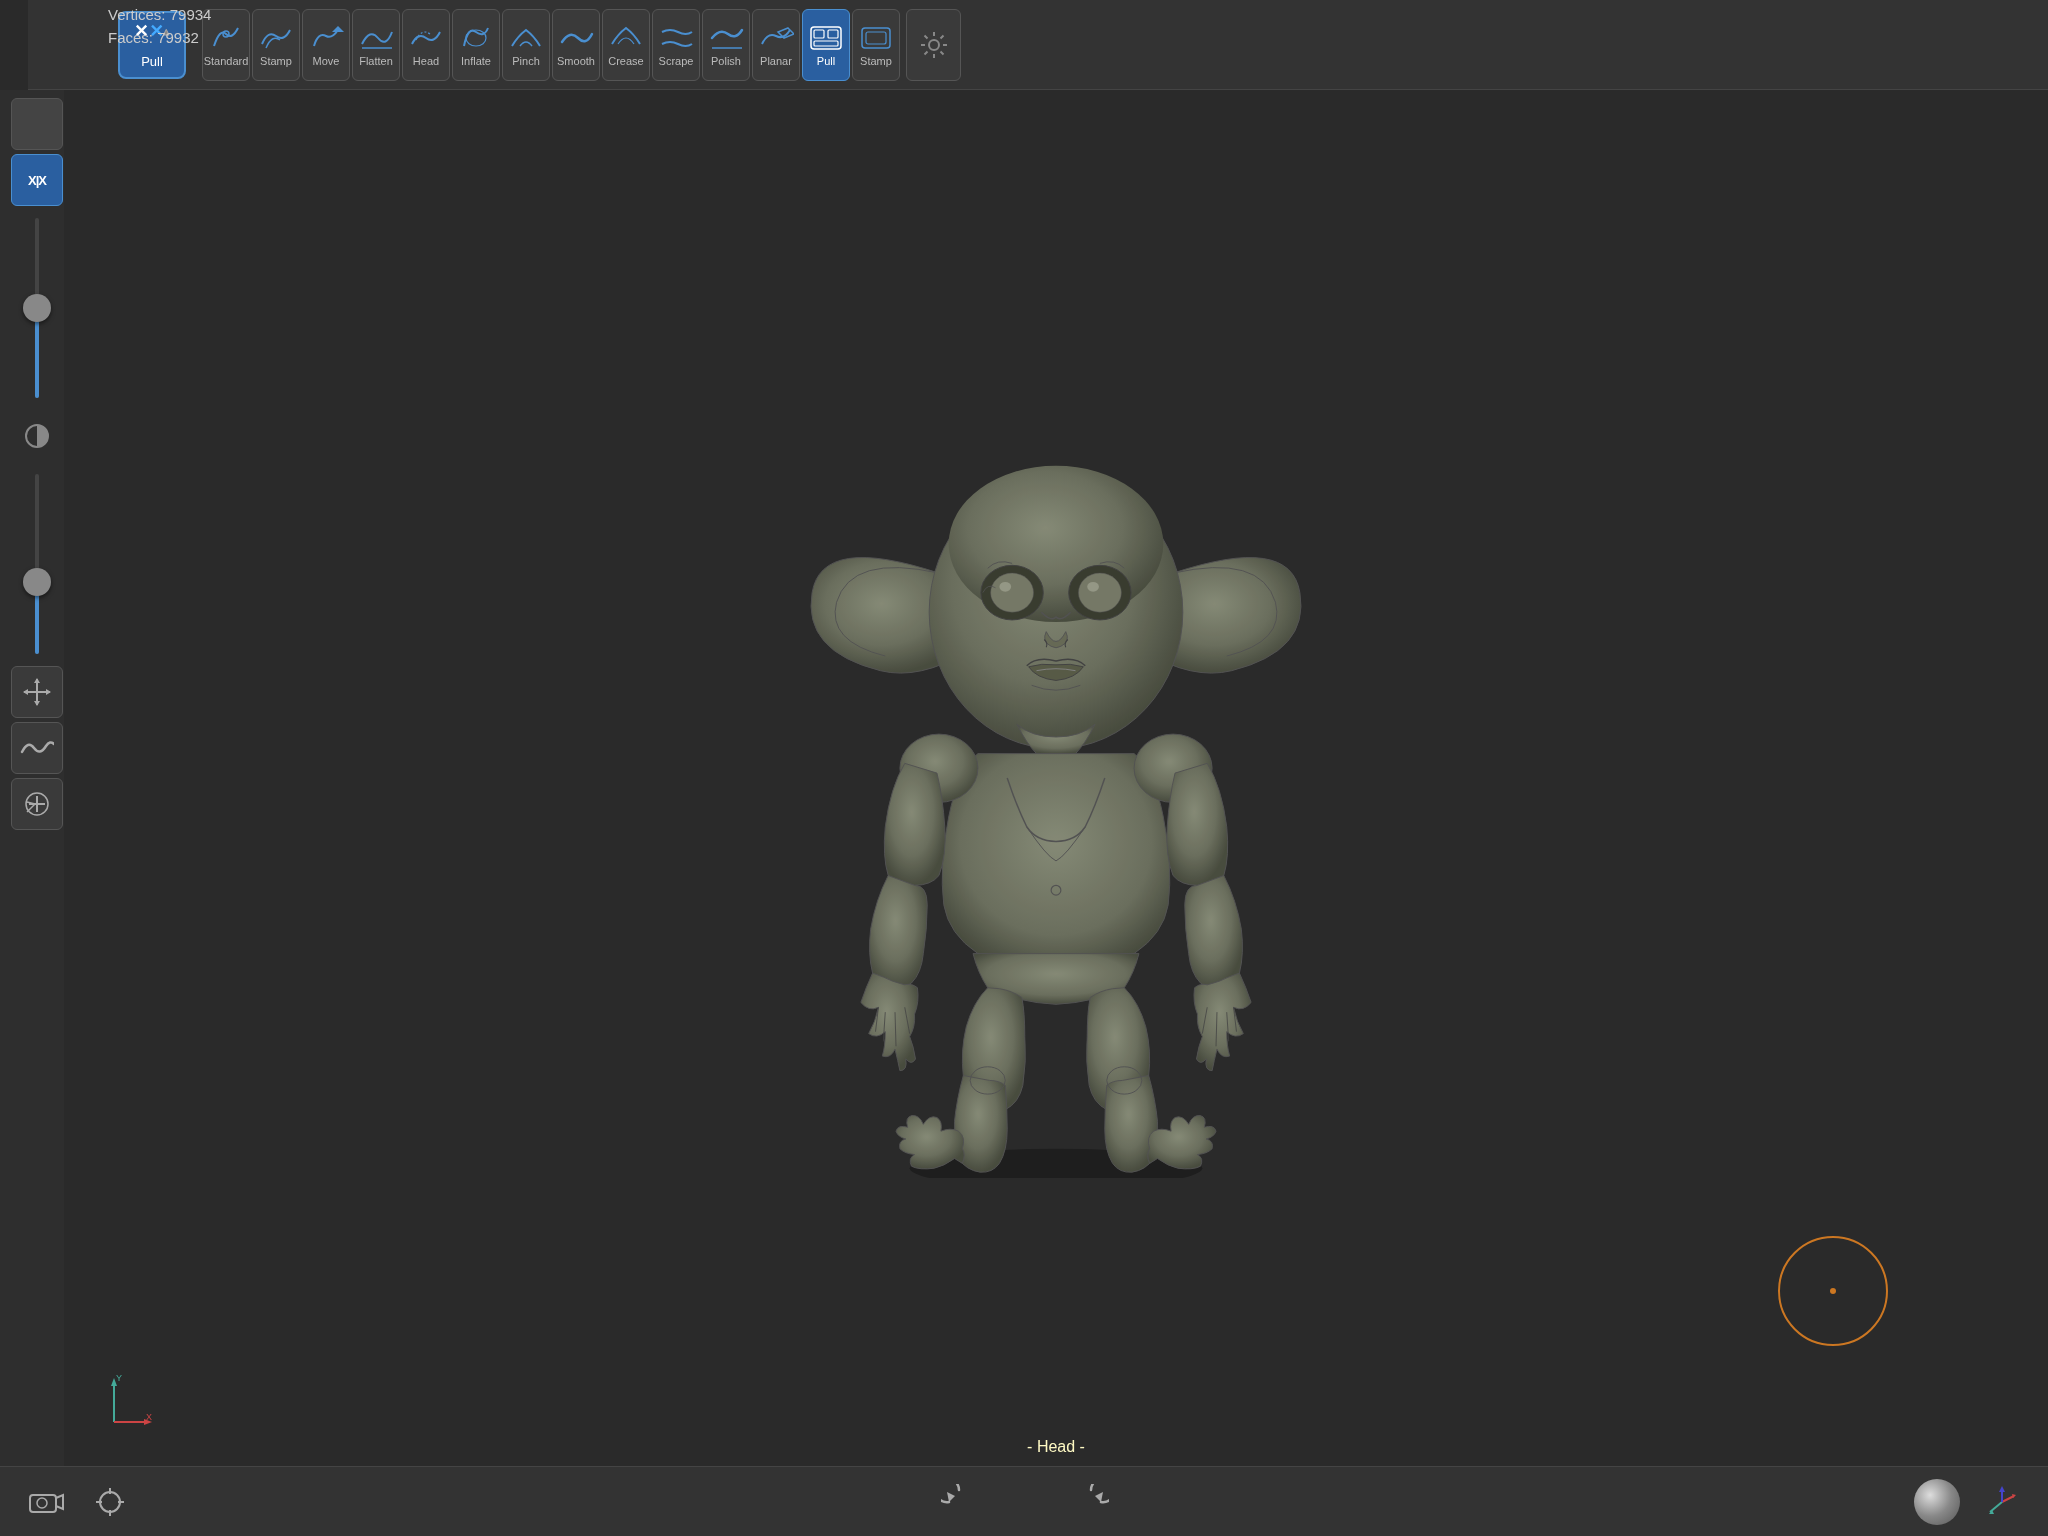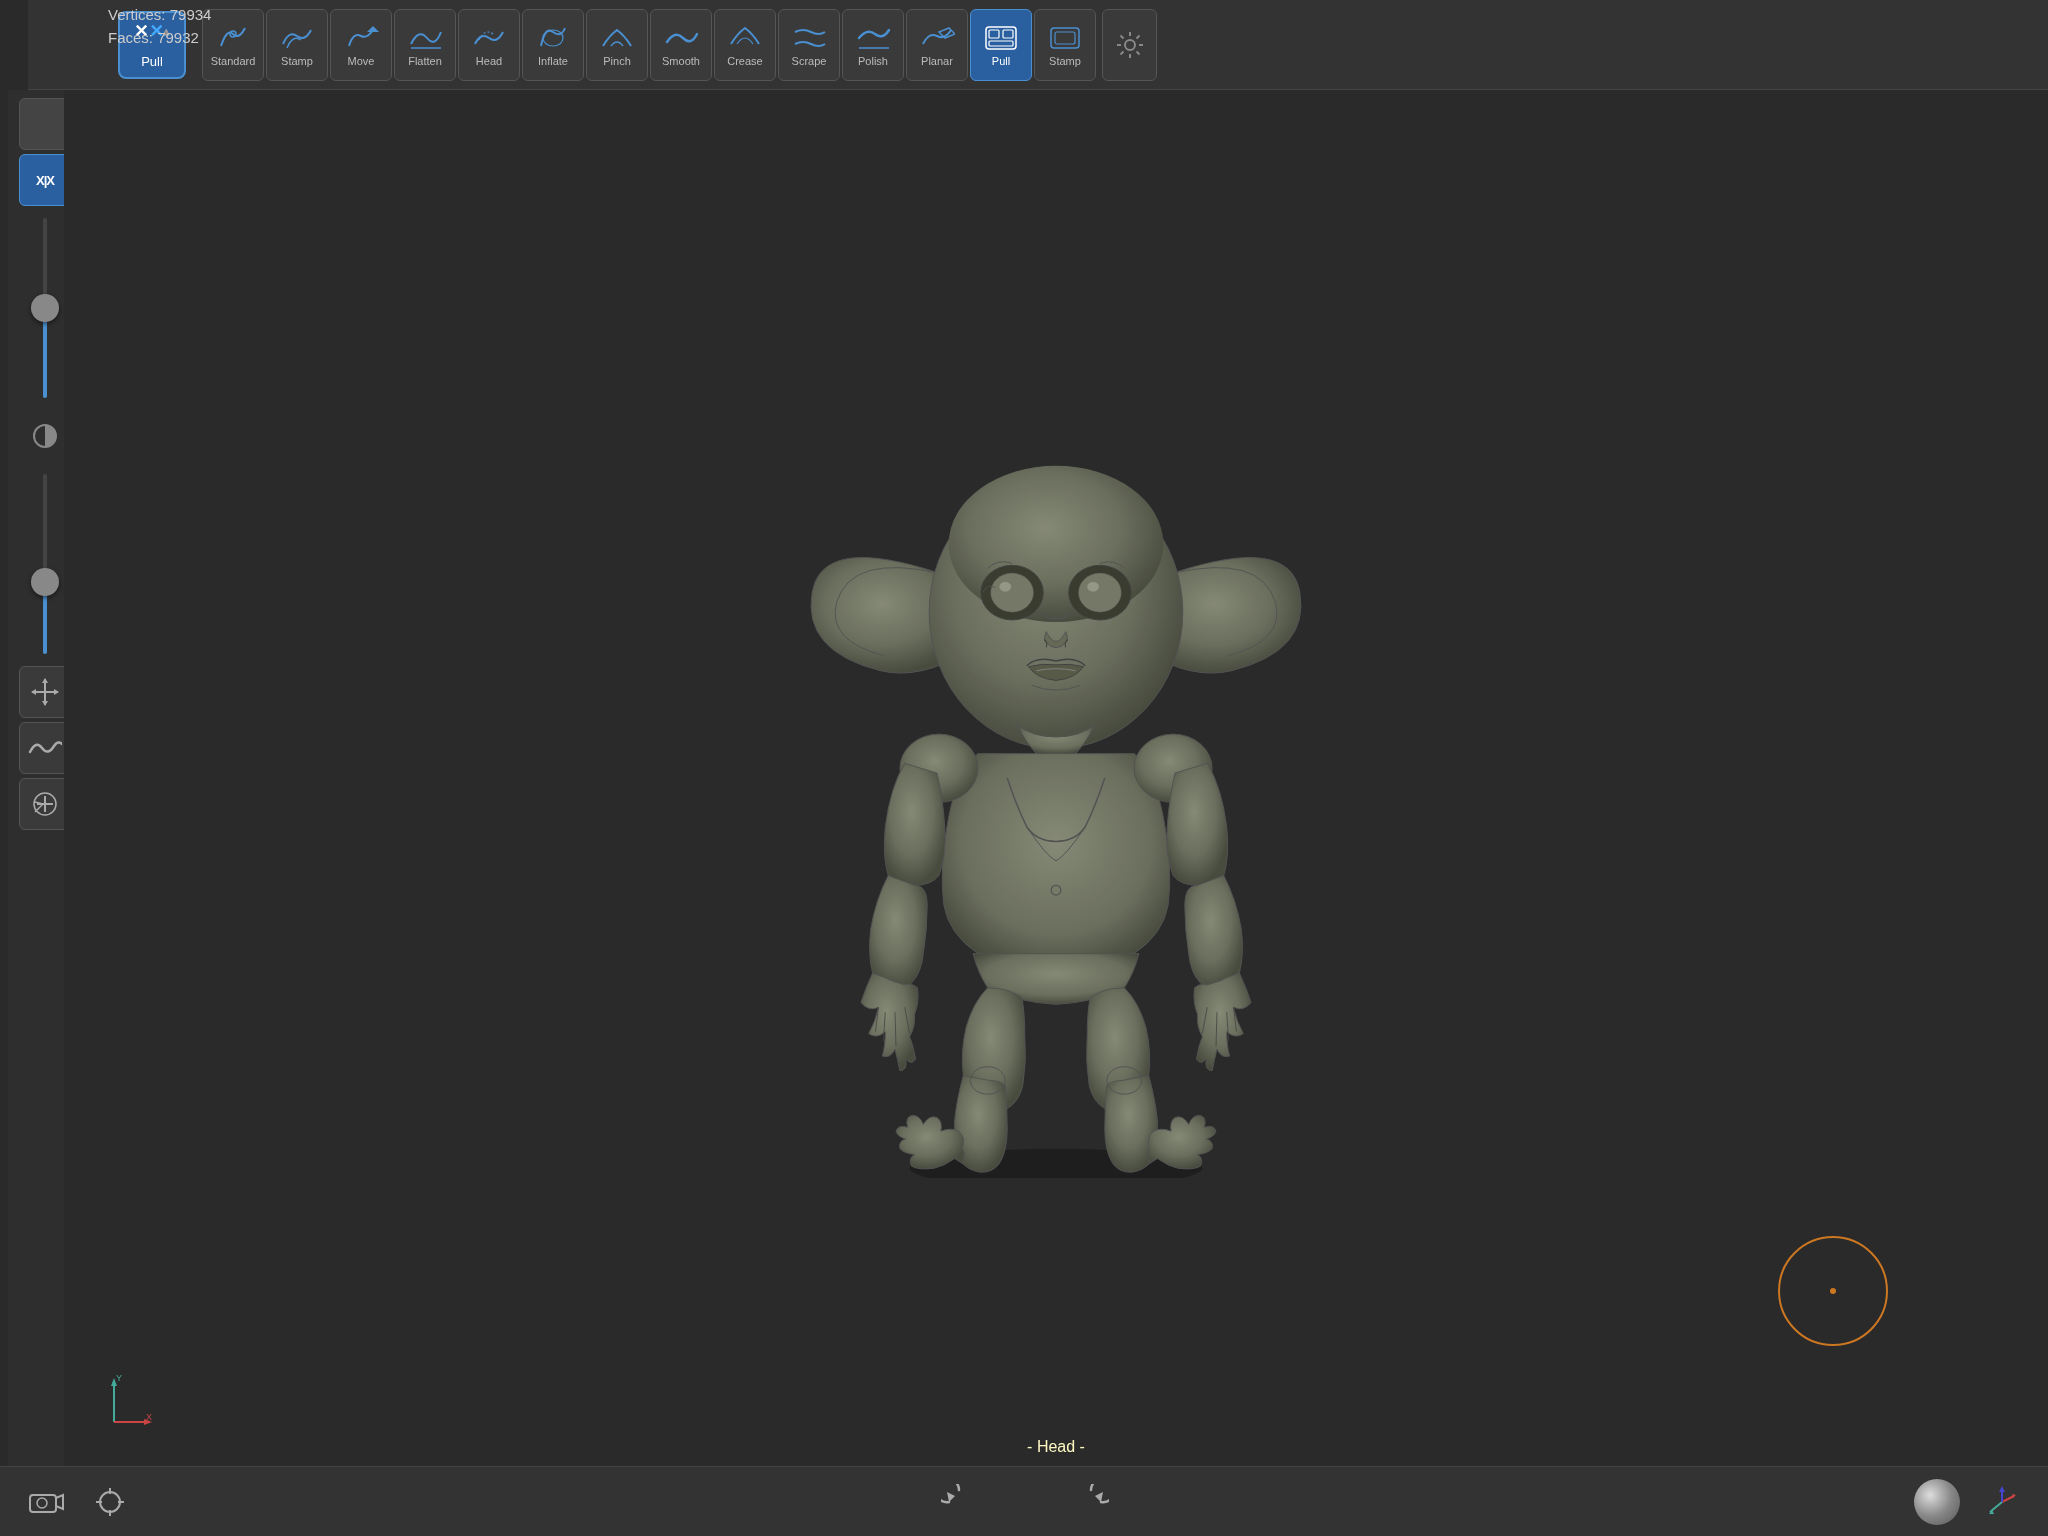--- a/index.html
+++ b/index.html
@@ -66,21 +66,21 @@
 
     
     #tools-list {
       display: flex;
       align-items: center;
       gap: 2px;
       margin-left: 10px;
     }
 
     .tool-btn {
-      width: 62px;
+      width: 48px;
       height: 72px;
       background: #3a3a3a;
       border: 1px solid #555;
       border-radius: 6px;
       display: flex;
       flex-direction: column;
       align-items: center;
       justify-content: center;
       cursor: pointer;
       transition: background 0.15s;
@@ -116,21 +116,21 @@
       flex-direction: column;
       align-items: center;
       justify-content: center;
       cursor: pointer;
     }
 
     
     #left-sidebar {
       position: absolute;
       top: 90px;
-      left: 8px;
+      left: 0;
       width: 75px;
       height: calc(100% - 90px - 70px);
       background: #2e2e2e;
       border-right: 1px solid #444;
       display: flex;
       flex-direction: column;
       align-items: center;
       padding-top: 8px;
       gap: 4px;
     }

